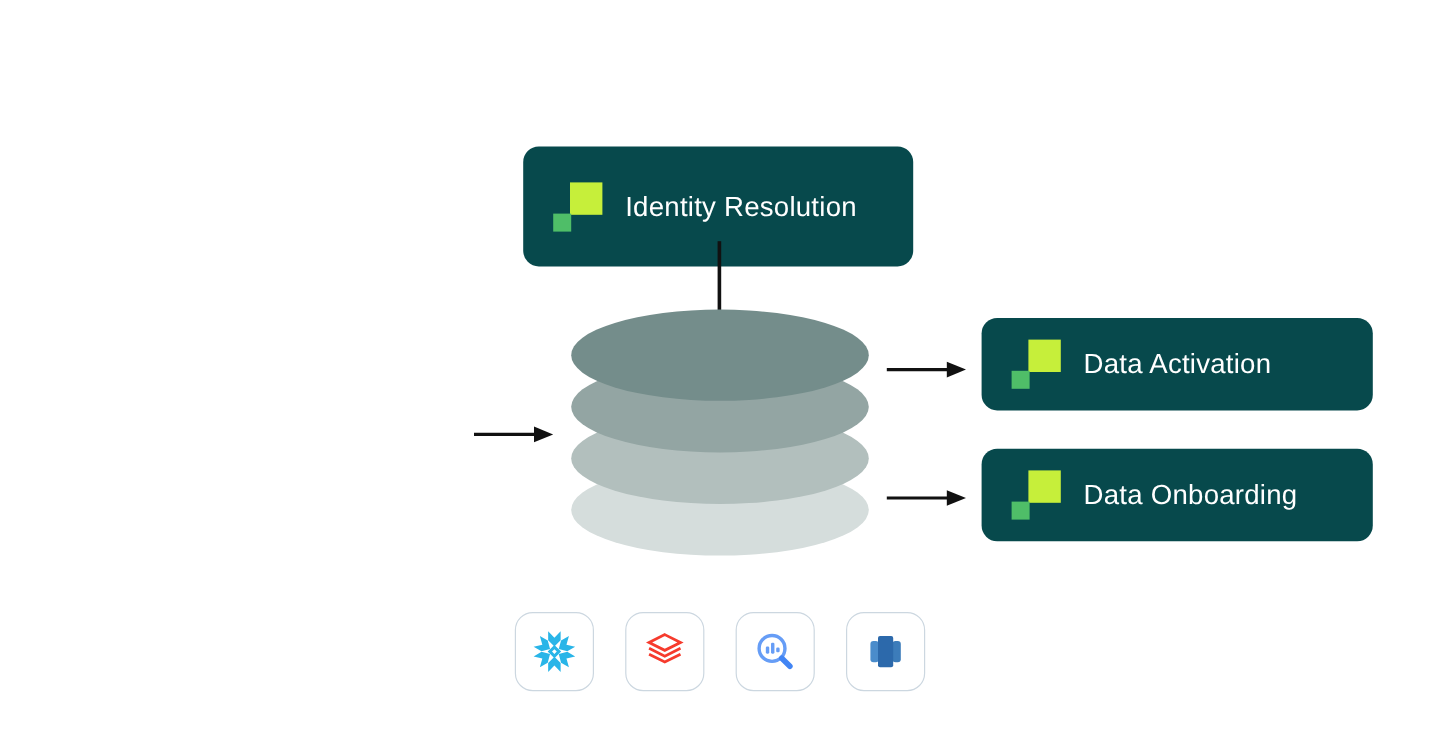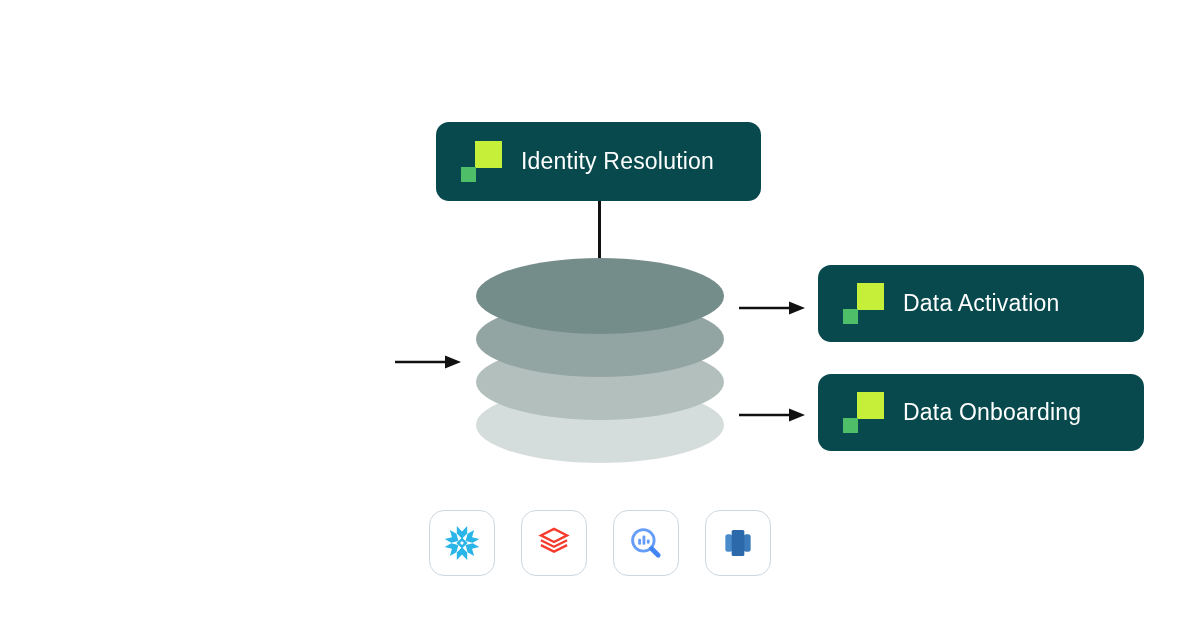--- a/index.html
+++ b/index.html
@@ -17,21 +17,21 @@
   }
   .node-label {
     color:var(--node_text,#ffffff);
     font-size:23px; font-weight:500; letter-spacing:.2px; margin-left:19px;
     white-space:nowrap;
   }
   .logo { position:relative; width:41px; height:41px; flex:0 0 41px; }
   .logo .lime  { position:absolute; left:14px; top:0;    width:27px; height:27px; background:var(--logo_lime,#c6ef3a); }
   .logo .green { position:absolute; left:0;    top:26px; width:15px; height:15px; background:var(--logo_green,#4fbe68); }
 
-  #node-identity   { left:436px; top:122px; width:325px; height:79px; }
+  #node-identity   { left:436px; top:122px; width:325px; height:100px; }
   #node-event      { left:57px;  top:325px; width:324px; height:76px; }
   #node-activation { left:818px; top:265px; width:326px; height:77px; }
   #node-onboarding { left:818px; top:374px; width:326px; height:77px; }
 
   
   .cyl { position:absolute; left:476px; width:248px; height:76px; border-radius:50%; }
   .cyl1 { top:258px; background:var(--cyl1,#748d8b); z-index:4; }
   .cyl2 { top:301px; background:var(--cyl2,#93a5a3); z-index:3; }
   .cyl3 { top:344px; background:var(--cyl3,#b2bfbd); z-index:2; }
   .cyl4 { top:387px; background:var(--cyl4,#d5dddc); z-index:1; }

